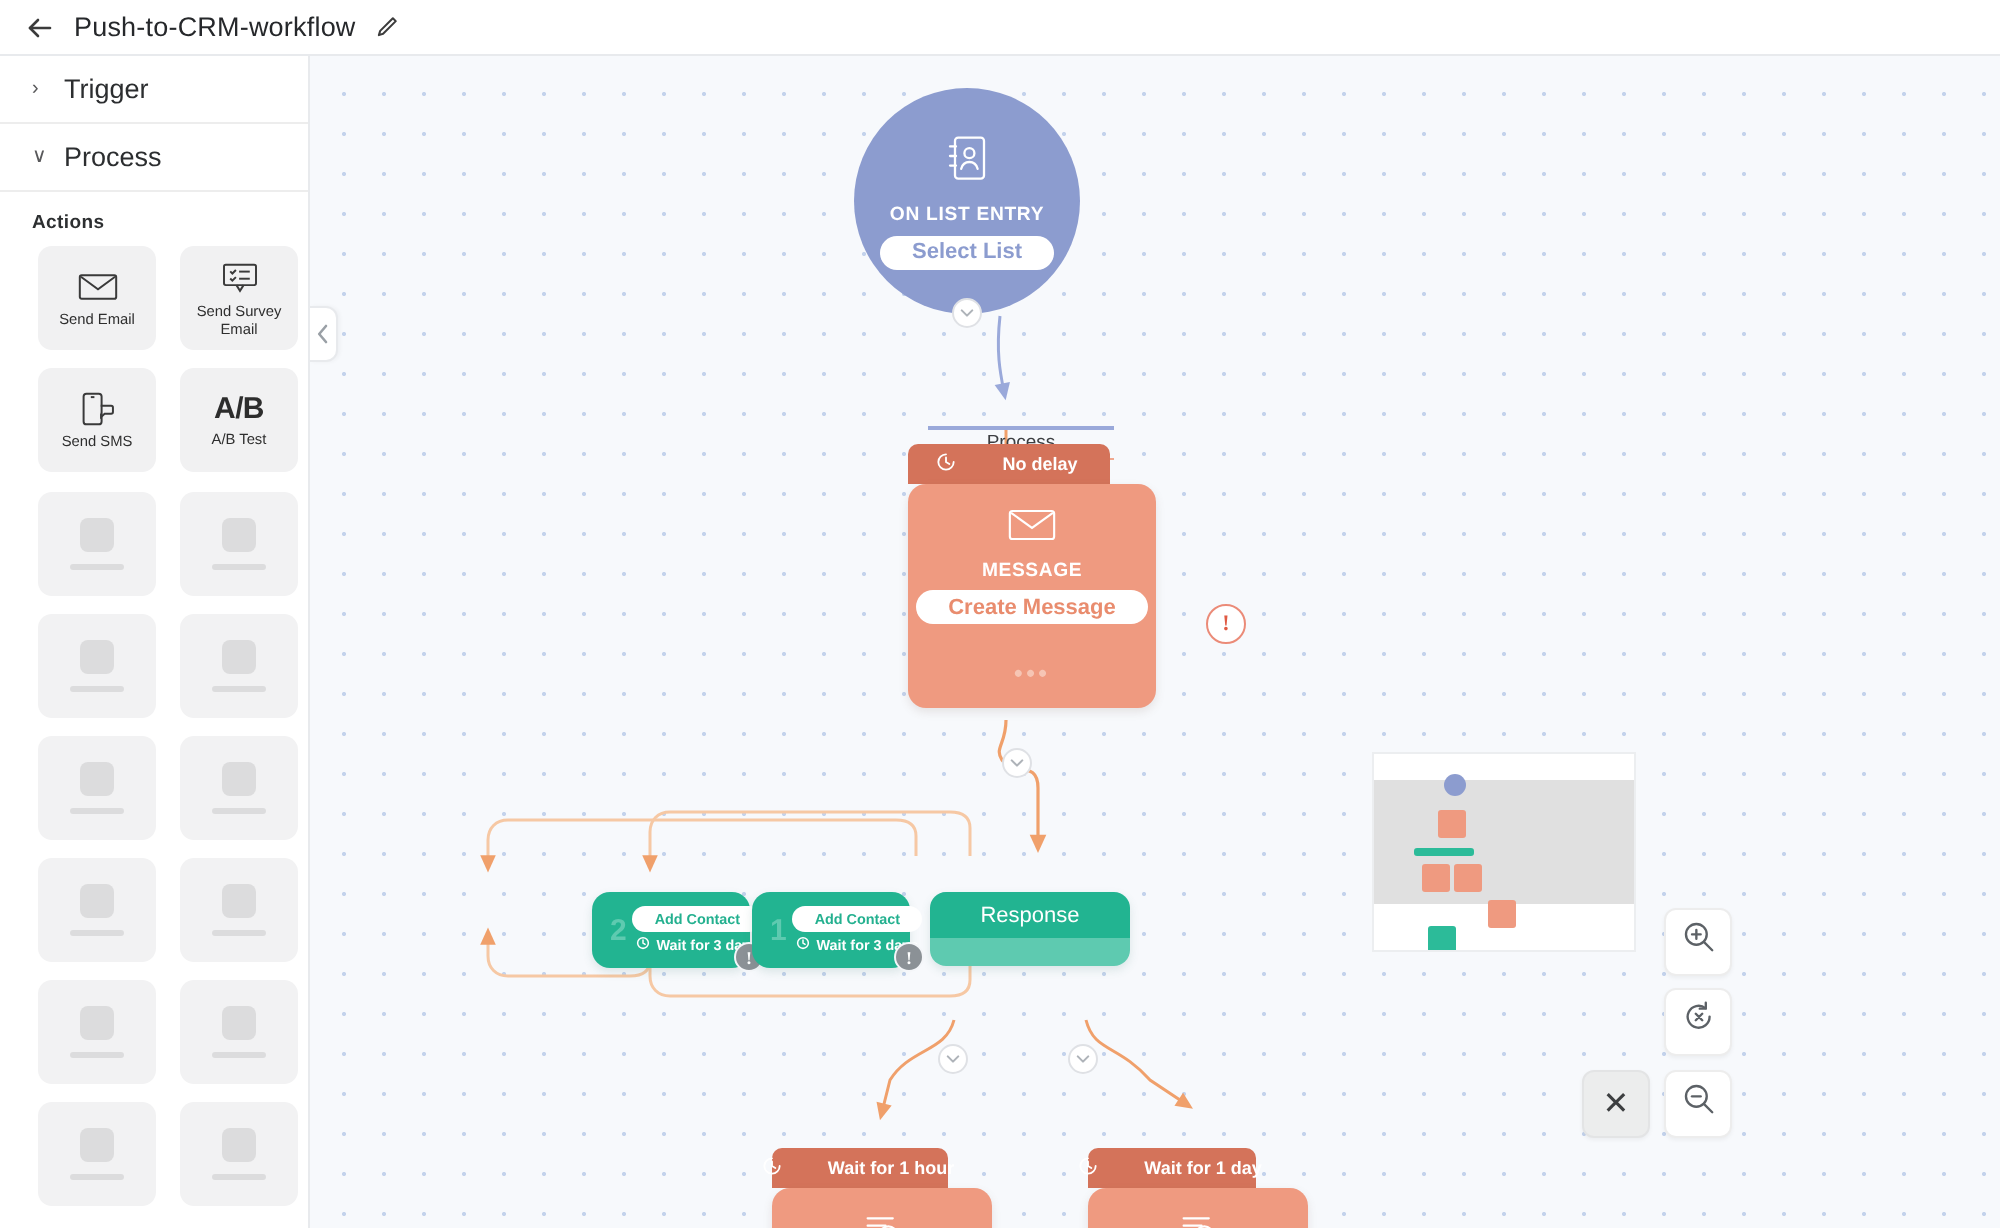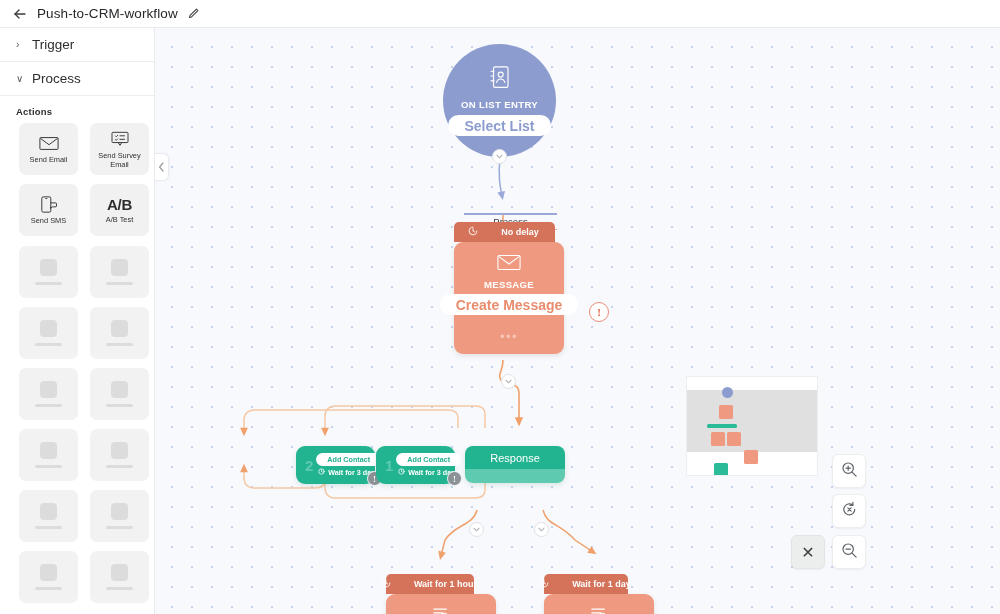--- a/index.html
+++ b/index.html
@@ -89,21 +89,21 @@
   
   .start-circle {
     width: 113px; height: 113px; border-radius: 50%;
     background: #8c9ccf;
     display: flex; flex-direction: column; align-items: center; justify-content: center;
     gap: 5px; color: #fff; cursor: pointer;
   }
   .start-title { font-size: 9.6px; font-weight: bold; letter-spacing: .35px; }
   .pill-btn {
     background: #fff; border-radius: 11px; padding: 2.5px 16px;
-    font-size: 14px; font-weight: bold; color: #8c9ccf; white-space: nowrap;
+    font-size: 11px; font-weight: bold; color: #8c9ccf; white-space: nowrap;
   }
   .hdl {
     position: absolute; width: 15px; height: 15px; border-radius: 50%;
     background: #fff; border: 1px solid #dfe1e5;
     display: flex; align-items: center; justify-content: center;
     font-size: 7px; color: #aeb3b9; cursor: pointer; z-index: 4;
   }
 
   
   .lane {
@@ -345,21 +345,21 @@
         <path d="M303 400 L303 390 C303 384 299 382 293 382 L99 382 C93 382 89 386 89 392 L89 404" stroke="#f6c8a4" stroke-width="1.5" fill="none" marker-end="url(#ar-o)"></path>
 
         <path d="M170 438 L170 452 C170 458 166 460 160 460 L99 460 C93 460 89 456 89 450 L89 440" stroke="#f6c8a4" stroke-width="1.5" fill="none" marker-end="url(#ar-o)"></path>
         <path d="M330 438 L330 462 C330 468 326 470 320 470 L180 470 C174 470 170 466 170 460 L170 440" stroke="#f6c8a4" stroke-width="1.5" fill="none" marker-end="url(#ar-o)"></path>
 
         <path d="M322 482 C318 498 300 496 290 512 L286 528" stroke="#f0a06b" stroke-width="1.5" fill="none" marker-end="url(#ar-o)"></path>
 
         <path d="M388 482 C392 498 404 494 420 512 L438 524" stroke="#f0a06b" stroke-width="1.5" fill="none" marker-end="url(#ar-o)"></path>
       </svg>
 
-      <div class="node" style="left:288px; top:16px;">
+      <div class="node" style="left:272px; top:16px;">
         <div class="start-circle">
           <span>
             <svg width="22" height="25" viewBox="0 0 22 25" fill="none" stroke="#ffffff" stroke-width="1.15" stroke-linecap="round" stroke-linejoin="round">
               <rect x="4.5" y="1.8" width="14.5" height="20.5" rx="1.6"></rect>
               <path d="M2 6.2h3M2 11h3M2 15.8h3"></path>
               <circle cx="11.7" cy="9.6" r="2.5"></circle>
               <path d="M7.6 17.4c.6-2.3 2.3-3.4 4.1-3.4s3.5 1.1 4.1 3.4"></path>
             </svg>
           </span>
           <span class="start-title">ON LIST ENTRY</span>
@@ -381,21 +381,21 @@
       <div class="node" style="left:299px; top:194px;">
         <div class="delay-pill" style="margin-left:0; width:101px; justify-content:center;">
           <span>
             <svg width="10" height="10" viewBox="0 0 12 12" fill="none" stroke="currentColor" stroke-width="1.1" stroke-linecap="round">
               <path d="M10.6 6A4.6 4.6 0 1 1 6 1.4"></path>
                 <path d="M6 3.3V6l2 1.2"></path>
             </svg>
           </span>
           <span>No delay</span>
         </div>
-        <div class="ocard" style="width:110px; height:112px;">
+        <div class="ocard" style="width:124px; height:112px;">
           <div class="ocard-inner">
             <span>
               <svg width="24" height="17" viewBox="0 0 26 18" fill="none" stroke="#ffffff" stroke-width="1.15">
                 <rect x="1" y="1.4" width="24" height="15.2" rx="1.4"></rect>
                   <path d="M1.7 2.4L13 10.6 24.3 2.4"></path>
               </svg>
             </span>
             <span class="ocard-title">MESSAGE</span>
             <span class="pill-btn orange">Create Message</span>
           </div>

